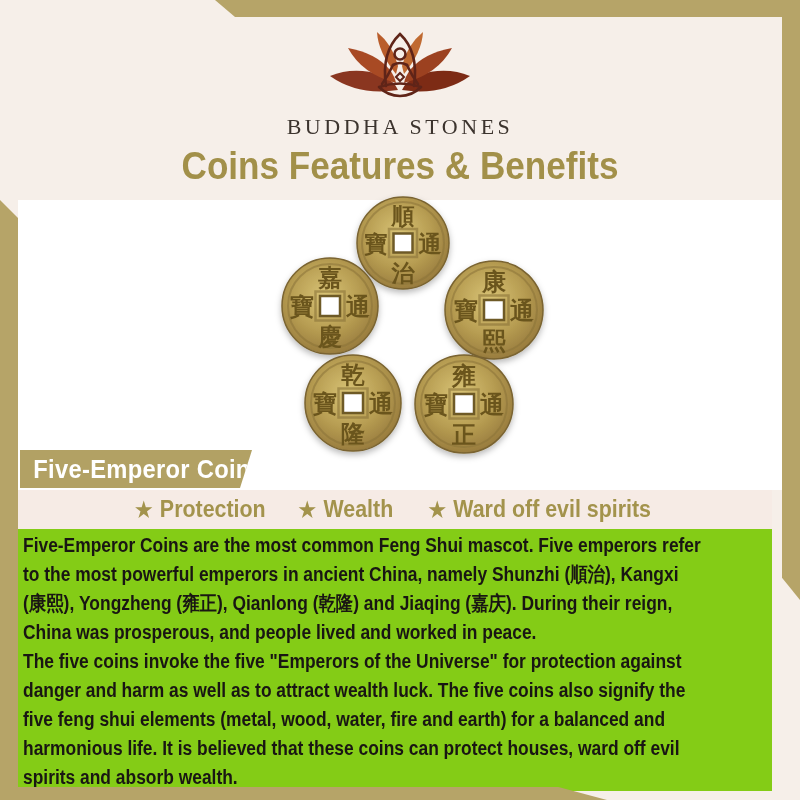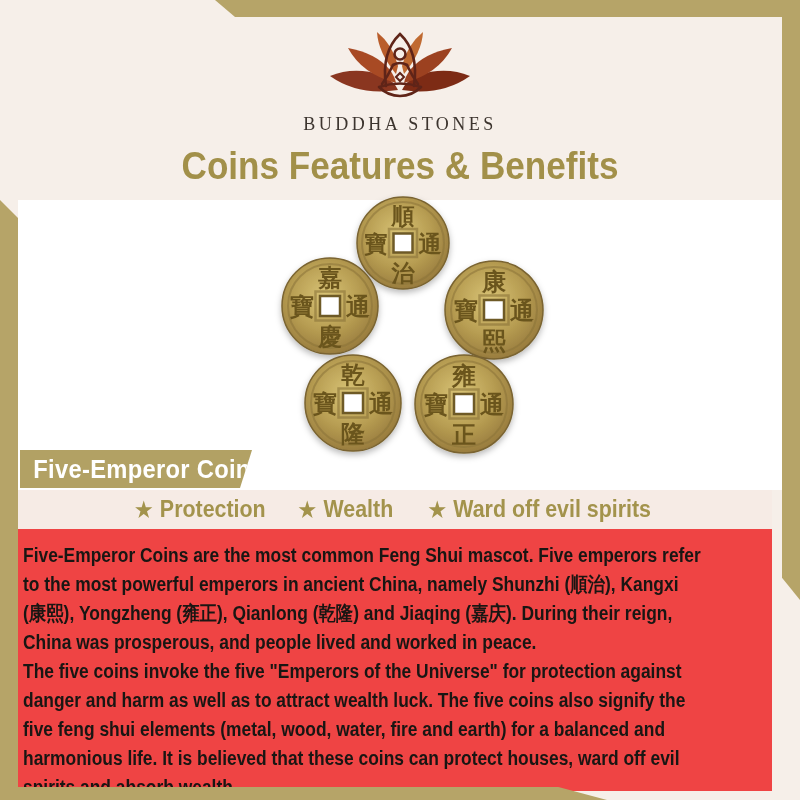--- a/index.html
+++ b/index.html
@@ -27,21 +27,21 @@
   .bar-bottom{
     position:absolute;left:0;top:787px;width:607px;height:13px;
     background:#b6a468;
     clip-path:polygon(0 0,92% 0,100% 100%,0 100%);
     z-index:6;
   }
   
   .logo-svg{position:absolute;left:320px;top:24px;width:160px;height:90px;}
   .brand-name{
     position:absolute;left:0;top:114px;width:800px;text-align:center;
-    font-family:"Liberation Serif",serif;font-size:18px;letter-spacing:3.5px;
+    font-family:"Liberation Serif",serif;font-size:22px;letter-spacing:3.5px;
     color:#3c342e;
   }
   .page-title{
     position:absolute;left:0;top:144px;width:800px;text-align:center;
     font-size:39px;font-weight:bold;color:#a29049;
     transform:scaleX(.9);
     white-space:nowrap;
   }
   
   .photo-panel{
@@ -73,21 +73,21 @@
   }
   .benefit-item{
     display:flex;align-items:center;gap:8px;
     color:#a3934c;font-size:23px;font-weight:bold;white-space:nowrap;
     transform:scaleX(.93);
   }
   .benefit-item .star{font-size:21px;}
   
   .description-panel{
     position:absolute;left:18px;top:529px;width:754px;height:262px;
-    background:#ef4444;padding-top:12px;box-sizing:border-box;
+    background:#84cc16;padding-top:2px;box-sizing:border-box;
   }
   .desc-line{
     margin-left:5px;height:29px;line-height:29px;
     font-size:20px;font-weight:bold;color:#191613;
     white-space:nowrap;transform:scaleX(.87);transform-origin:left center;
   }
 </style>
 </head>
 <body>
 

